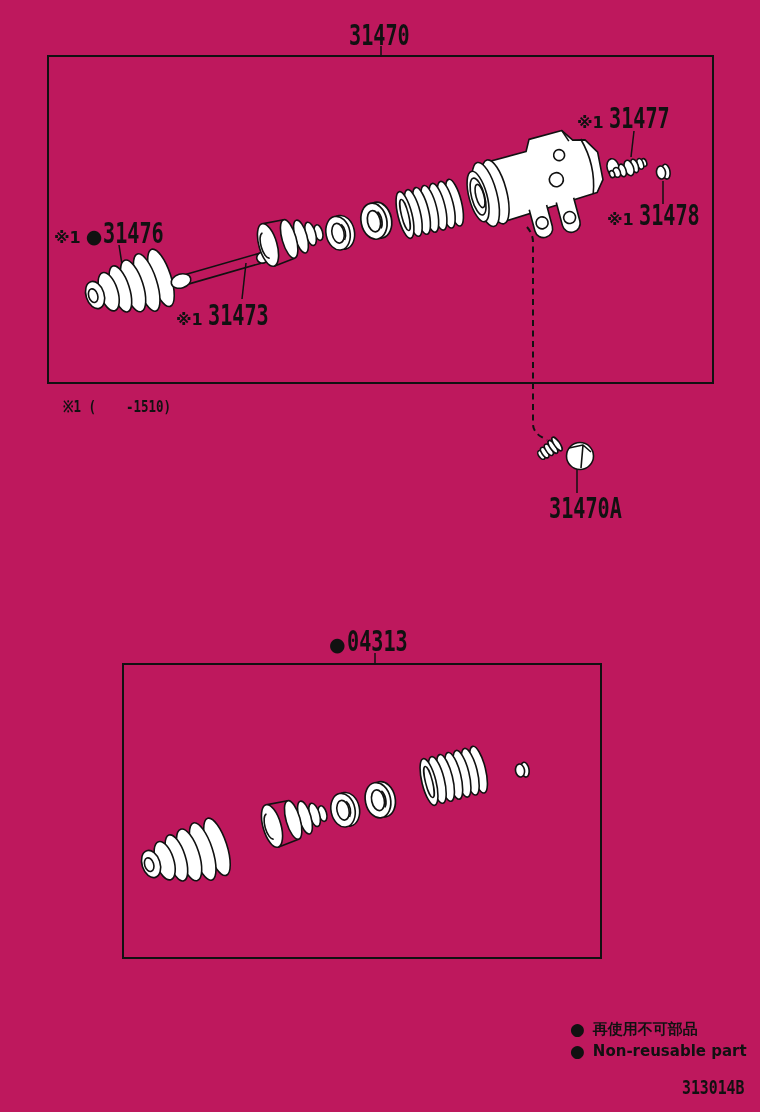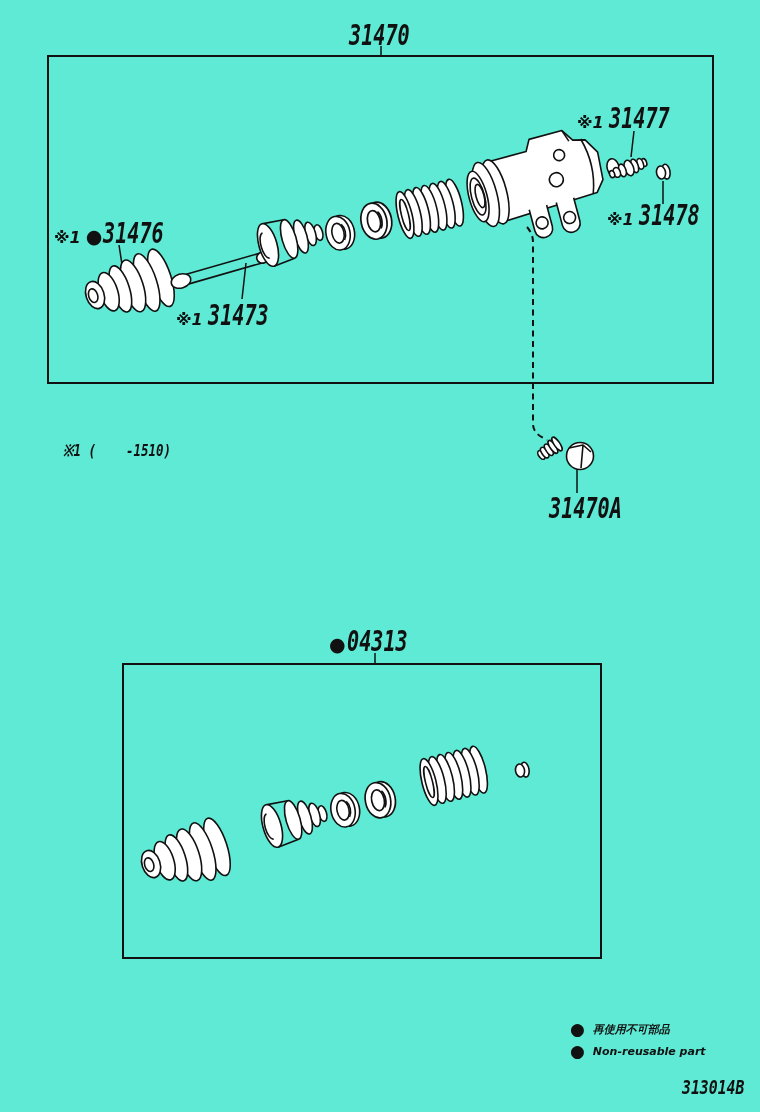--- a/index.html
+++ b/index.html
@@ -1,33 +1,33 @@
 <!DOCTYPE html>
 <html><head>
 <meta charset="utf-8">
 <style>
   html,body{margin:0;padding:0;background:#fff;}
-  .page{position:relative;width:760px;height:1112px;background:#5eead4;overflow:hidden;
-        font-family:"DejaVu Sans",sans-serif;color:#111;font-style:italic;}
+  .page{position:relative;width:760px;height:1112px;background:#be185d;overflow:hidden;
+        font-family:"DejaVu Sans",sans-serif;color:#111;}
   svg{position:absolute;left:0;top:0;}
   .box{fill:none;stroke:#111;stroke-width:2;}
   .part ellipse,.part circle,.part path{fill:#fff;stroke:#111;stroke-width:1.6;stroke-linejoin:round;}
   .part .nf{fill:none;}
   .ln{stroke:#111;stroke-width:1.5;fill:none;}
   .dash{fill:none;stroke:#111;stroke-width:2;stroke-dasharray:6 4.5;}
   .lbl{position:absolute;display:flex;align-items:baseline;white-space:nowrap;color:#111;}
   .pn{font-family:"DejaVu Sans Mono",monospace;font-weight:bold;font-size:28px;line-height:1;
       display:inline-block;transform:scaleX(.72);transform-origin:0 100%;}
   .pn-sm{font-family:"DejaVu Sans Mono",monospace;font-weight:bold;font-size:19px;line-height:1;
       display:inline-block;transform:scaleX(.78);transform-origin:0 100%;white-space:pre;}
   .pre{font-family:"DejaVu Sans",sans-serif;font-weight:bold;font-size:16px;margin-right:5px;line-height:1;}
   .bul{font-size:19px;line-height:1;margin-right:1px;}
   .legend-row{display:flex;align-items:center;gap:8px;height:22px;}
   .legend-bullet{font-size:17px;line-height:1;}
-  .legend-text{font-weight:bold;font-size:11px;line-height:1;}
+  .legend-text{font-weight:bold;font-size:15px;line-height:1;}
 </style>
 </head>
 <body>
 
 <div class="page">
 
   <svg width="760" height="1112" viewBox="0 0 760 1112">
     <defs>
       <g id="boot" class="part">
         <ellipse cx="62" cy="0" rx="10" ry="30"></ellipse>
@@ -164,21 +164,21 @@
   <div class="lbl" style="left:577px;top:105px;">
     <span class="pre">※1</span>
     <span class="pn">31477</span>
   </div>
 
   <div class="lbl" style="left:607px;top:202px;">
     <span class="pre">※1</span>
     <span class="pn">31478</span>
   </div>
 
-  <div class="lbl" style="left:63px;top:399px;margin-top:44px;">
+  <div class="lbl" style="left:63px;top:399px;">
     <span class="pn-sm" style="font-size:16px;">※1 (    -1510)</span>
   </div>
 
   <div class="lbl" style="left:549px;top:495px;">
     <span class="pn">31470A</span>
   </div>
 
   <div class="lbl" style="left:329px;top:628px;">
     <span class="bul">●</span>
     <span class="pn">04313</span>

